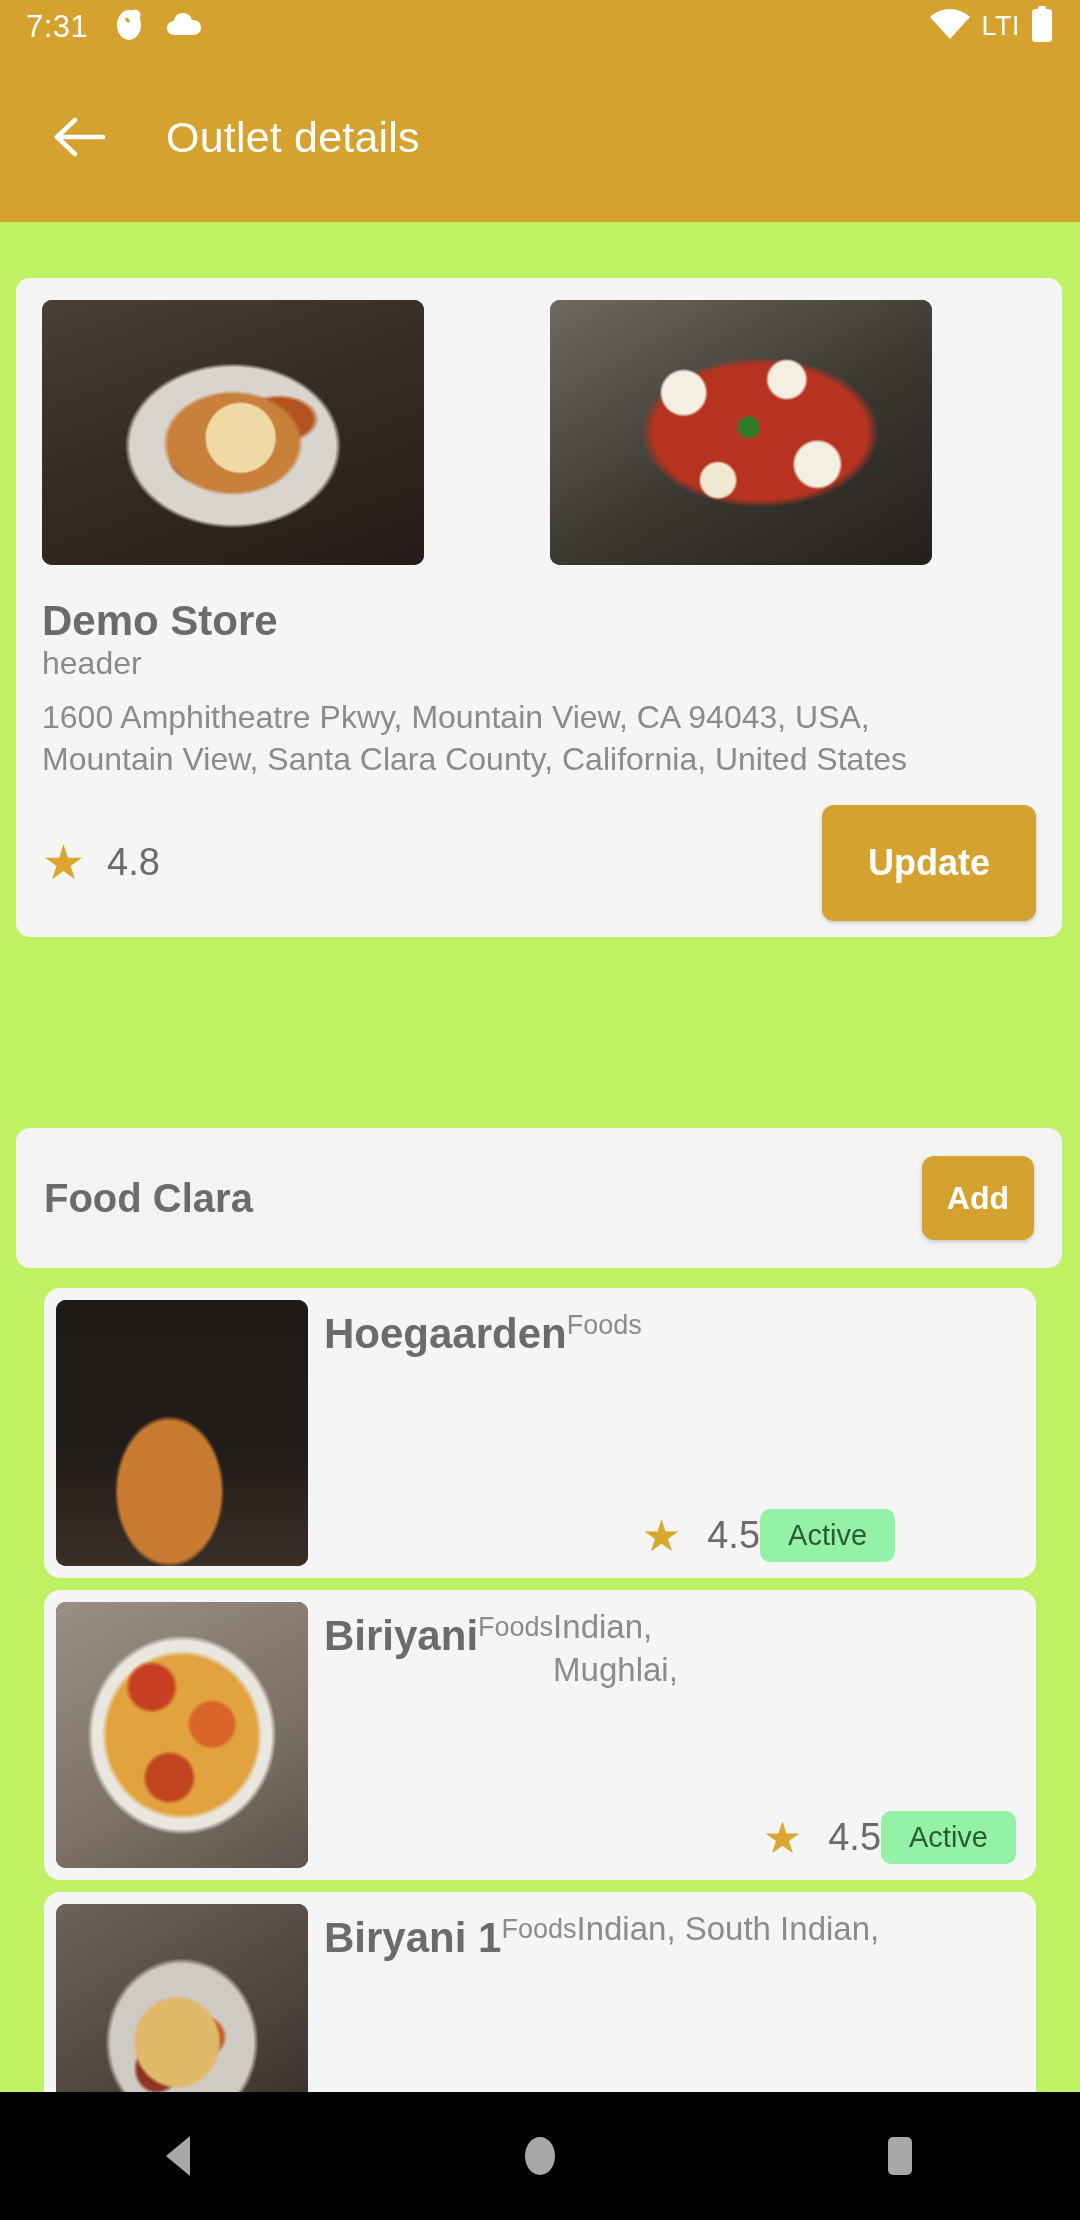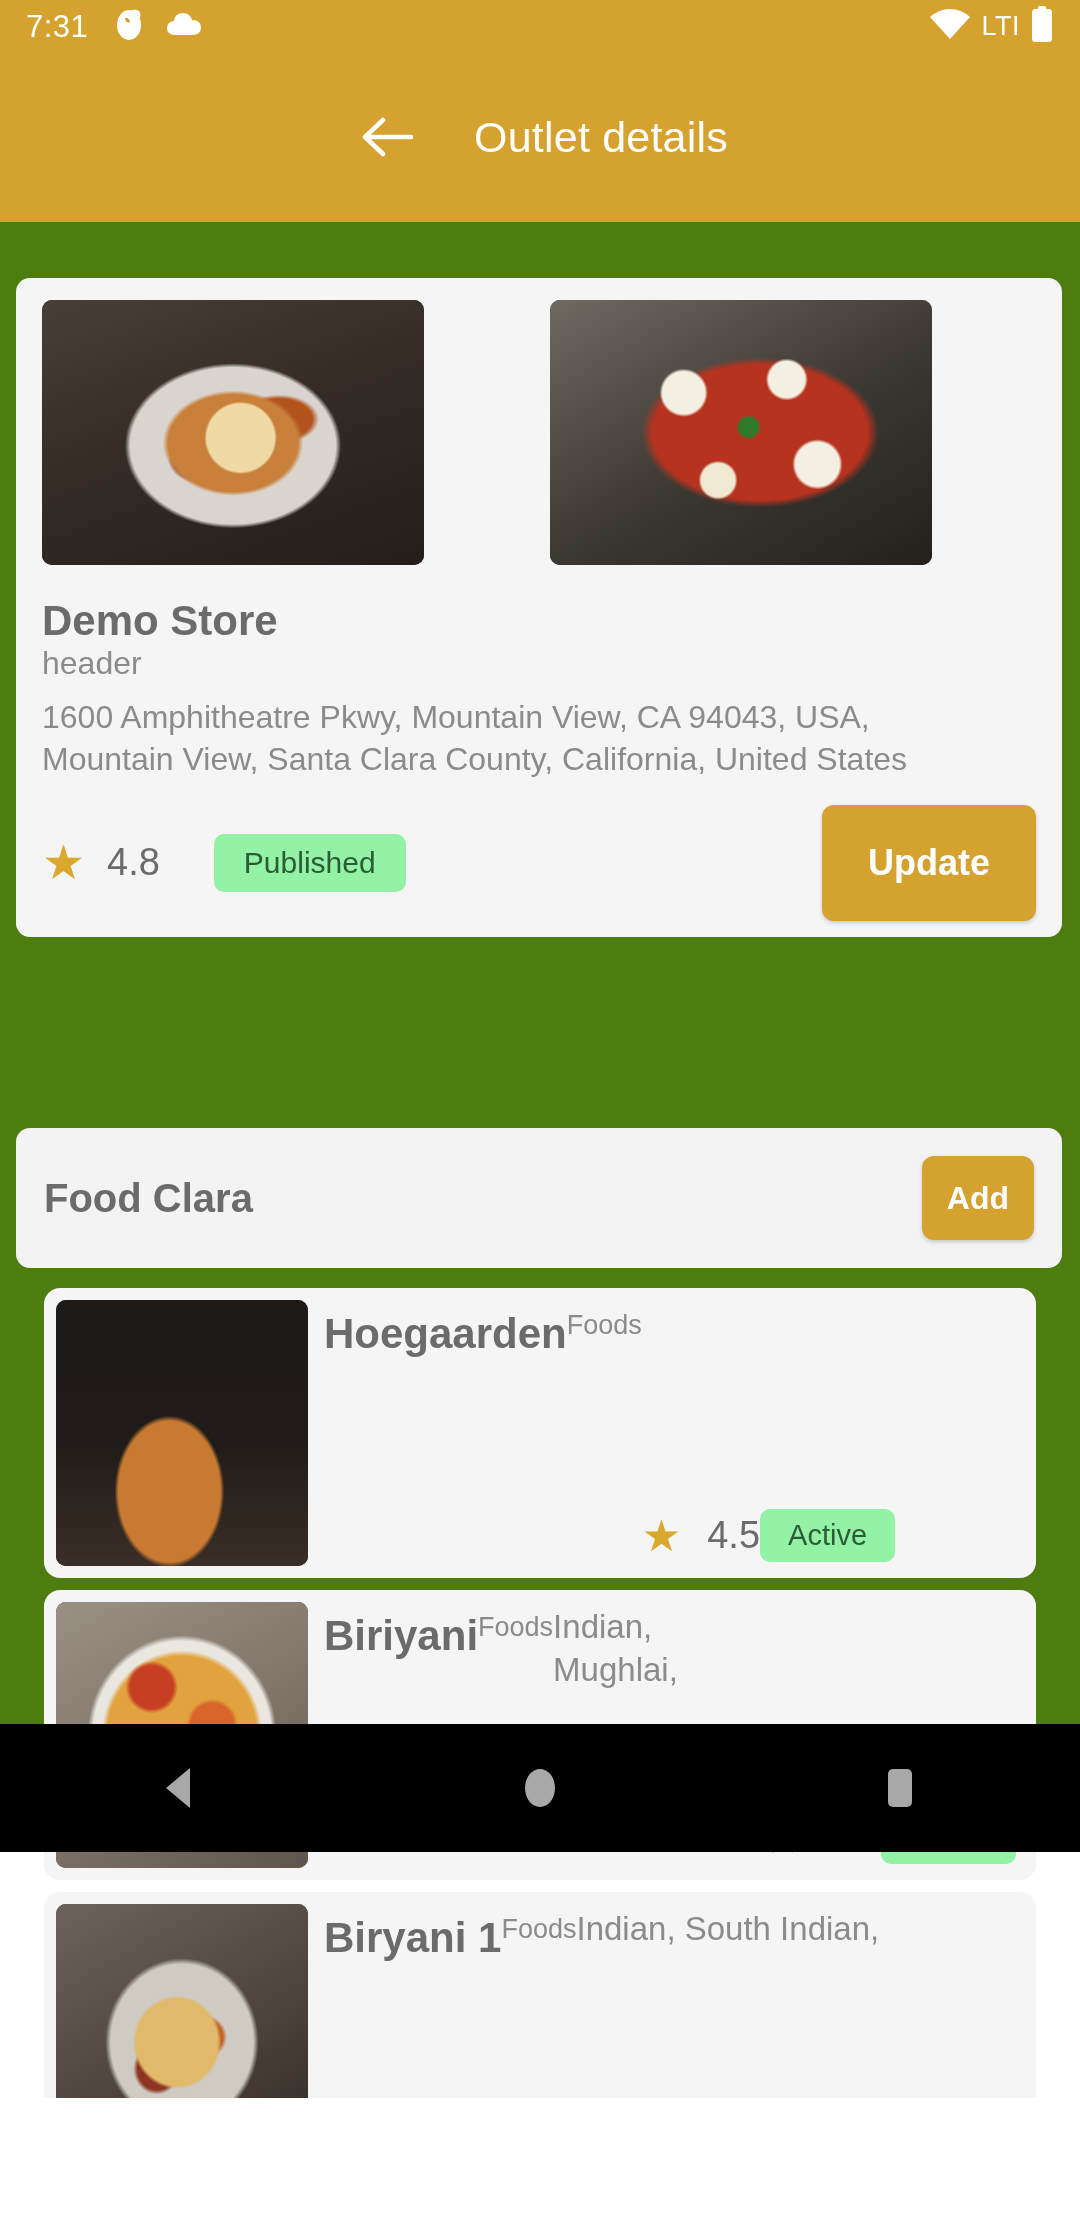--- a/index.html
+++ b/index.html
@@ -2,38 +2,38 @@
 <html><head>
 <meta charset="utf-8">
 <style>
   * { margin:0; padding:0; box-sizing:border-box; }
   html,body{
     width:1080px; height:2220px; overflow:hidden;
     background:#ffffff;
     font-family:"Liberation Sans", sans-serif;
     -webkit-font-smoothing:antialiased;
   }
-  #screen{ position:relative; width:1080px; height:1852px; background:#4d7c0f; }
+  #screen{ position:relative; width:1080px; height:2220px; background:#bef264; }
 
   
   .statusbar{
     position:absolute; left:0; top:0; width:1080px; height:52px;
     background:#d5a22f; color:#ffffff;
     display:flex; align-items:center; padding:0 26px;
   }
   .sb-time{ font-size:31px; letter-spacing:.5px; line-height:1; }
   .sb-left-icons{ display:flex; align-items:center; gap:22px; margin-left:26px; }
   .sb-spacer{ flex:1 1 auto; }
   .sb-right{ display:flex; align-items:center; gap:10px; }
   .sb-lti{ font-size:27px; letter-spacing:.5px; }
 
   
   .appbar{
     position:absolute; left:0; top:52px; width:1080px; height:170px;
-    background:#d5a22f; display:flex; align-items:center; padding:0 44px;justify-content:center;
+    background:#d5a22f; display:flex; align-items:center; padding:0 44px;
   }
   .back-btn{ width:70px; height:70px; display:flex; align-items:center; justify-content:center; }
   .appbar-title{ color:#ffffff; font-size:43px; margin-left:52px; letter-spacing:.2px; }
 
   
   .outlet-card{
     position:absolute; left:16px; top:278px; width:1046px;
     background:#f5f5f5; border-radius:14px;
     padding:22px 26px 26px 26px;
   }
@@ -215,21 +215,20 @@
       </div>
     </div>
 
     <div class="store-name">Demo Store</div>
     <div class="store-sub">header</div>
     <div class="store-addr">1600 Amphitheatre Pkwy, Mountain View, CA 94043, USA, Mountain View, Santa Clara County, California, United States</div>
 
     <div class="meta-row">
       <span class="star">★</span>
       <span class="rating-val">4.8</span>
-      <span class="badge pub">Published</span>
       <span class="meta-spacer"></span>
       <button class="btn-primary">Update</button>
     </div>
   </div>
 
   <div class="foodlist-head">
     <span class="foodlist-title">Food Clara</span>
     <span class="fh-spacer"></span>
     <button class="btn-add">Add</button>
   </div>

